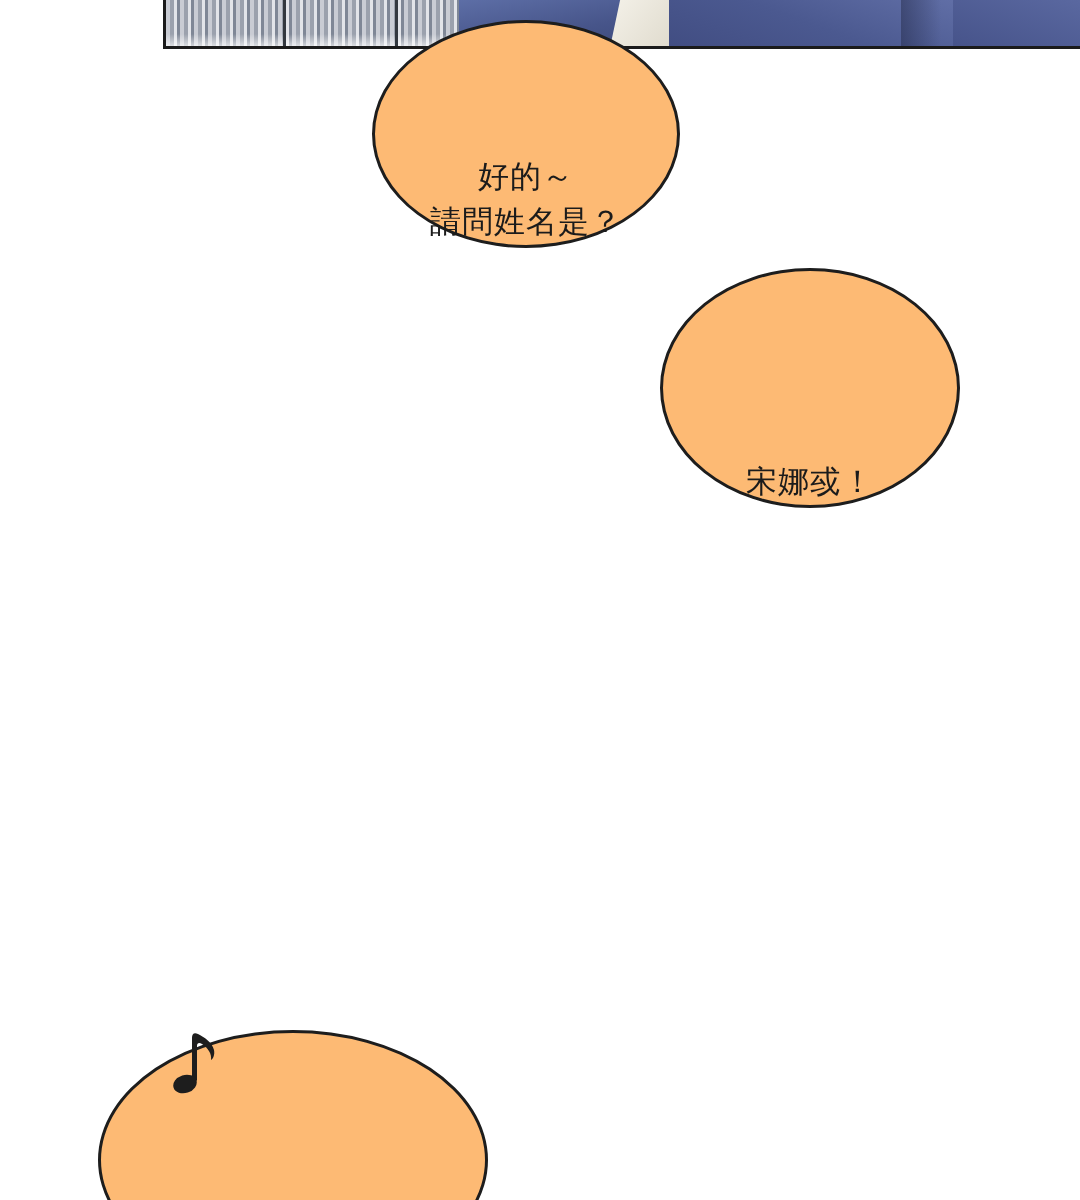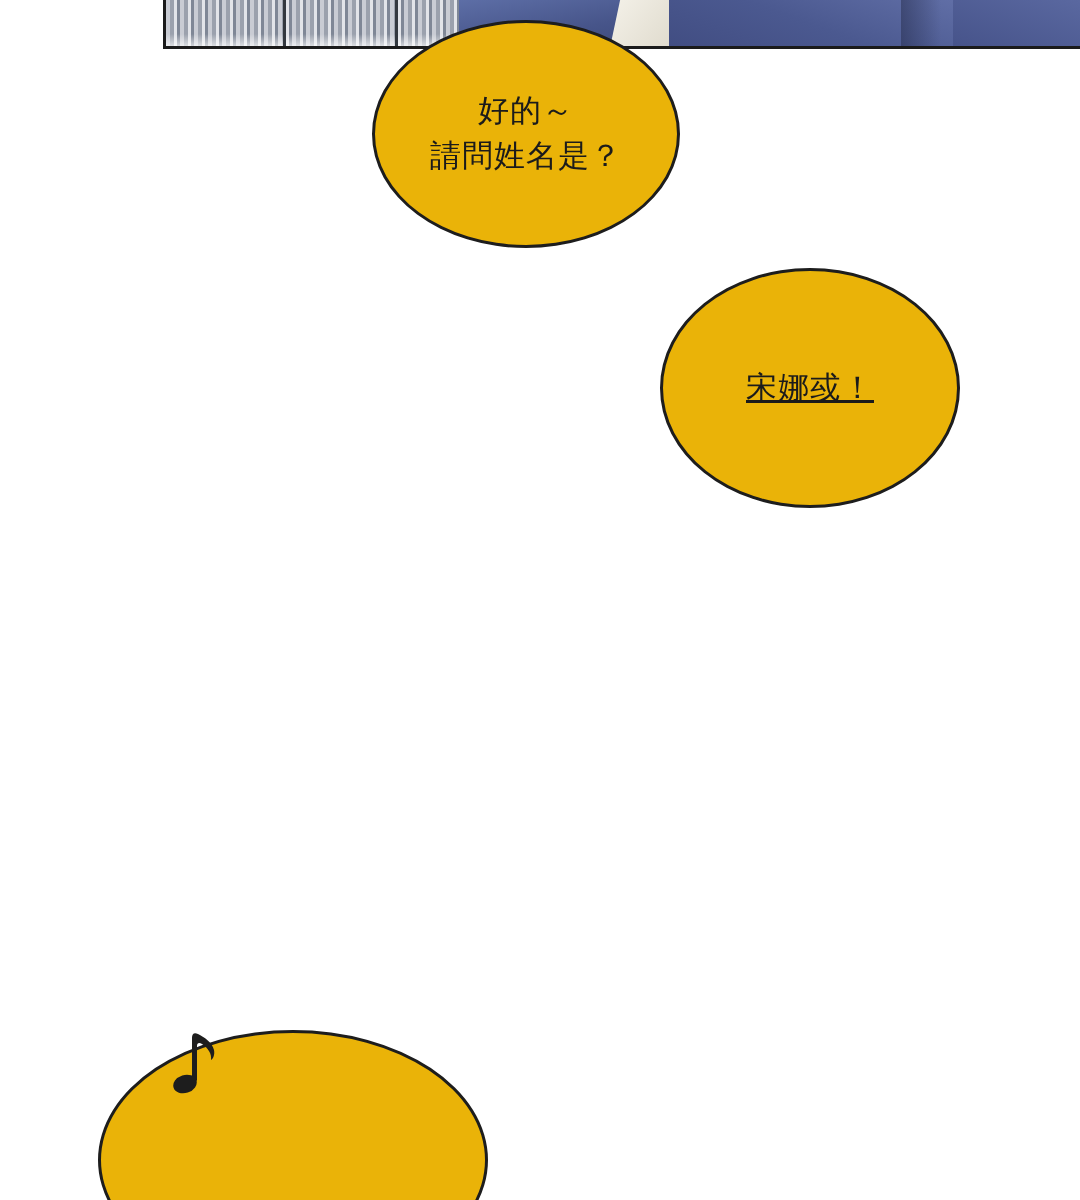--- a/index.html
+++ b/index.html
@@ -125,23 +125,23 @@
     height: 48px;
     background: #1b1b1b;
   }
 
   
   .bubble {
     position: absolute;
     box-sizing: border-box;
     border: 3px solid #1d1d1d;
     border-radius: 50%;
-    background: #eab308;
+    background: #fdba74;
     display: flex;
-    align-items: center;
+    align-items: flex-end;
     justify-content: center;
     text-align: center;
     color: #1b1b1b;
     line-height: 1.45;
     letter-spacing: 1px;
   }
   .bubble .txt {
     display: block;
     white-space: pre-line;
   }
@@ -154,21 +154,20 @@
     font-size: 31px;
     z-index: 5;
   }
   #bubble-2 {
     left: 660px;
     top: 268px;
     width: 300px;
     height: 240px;
     font-size: 31px;
     z-index: 5;
-    text-decoration: underline;
   }
   #bubble-3 {
     left: 98px;
     top: 1030px;
     width: 390px;
     height: 260px;
     font-size: 31px;
     z-index: 4;
   }
   #bubble-3 .txt {

